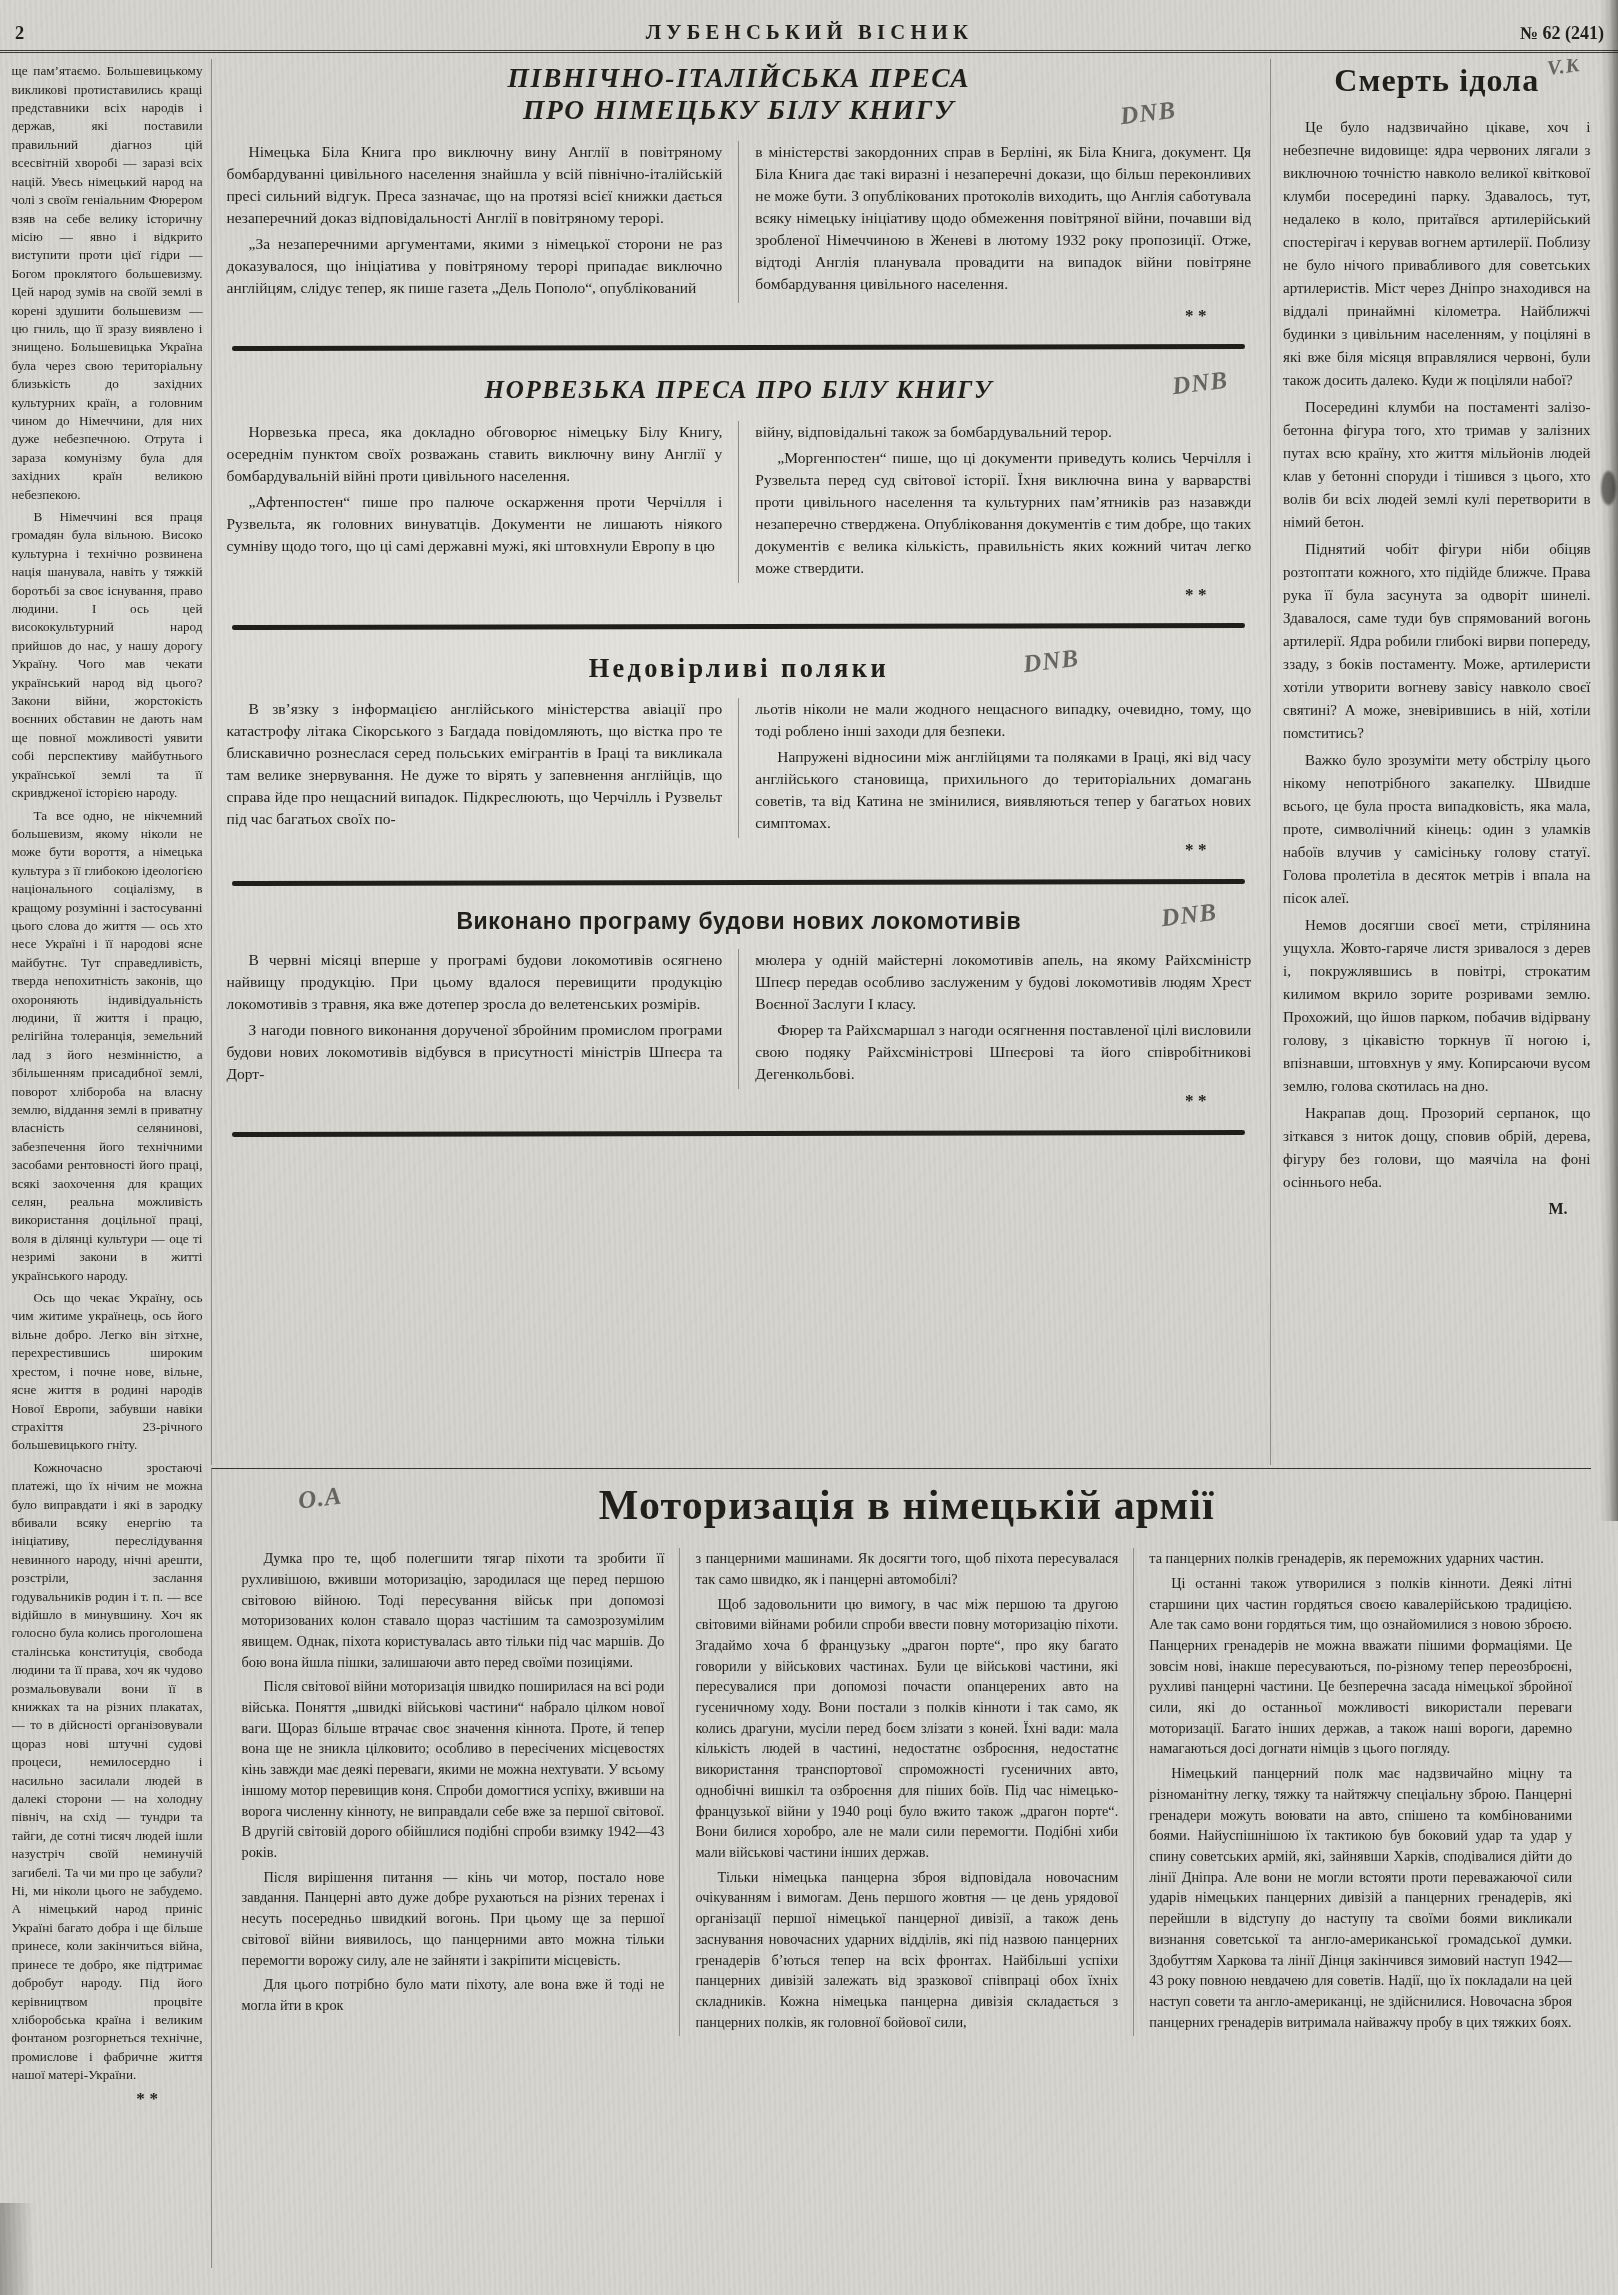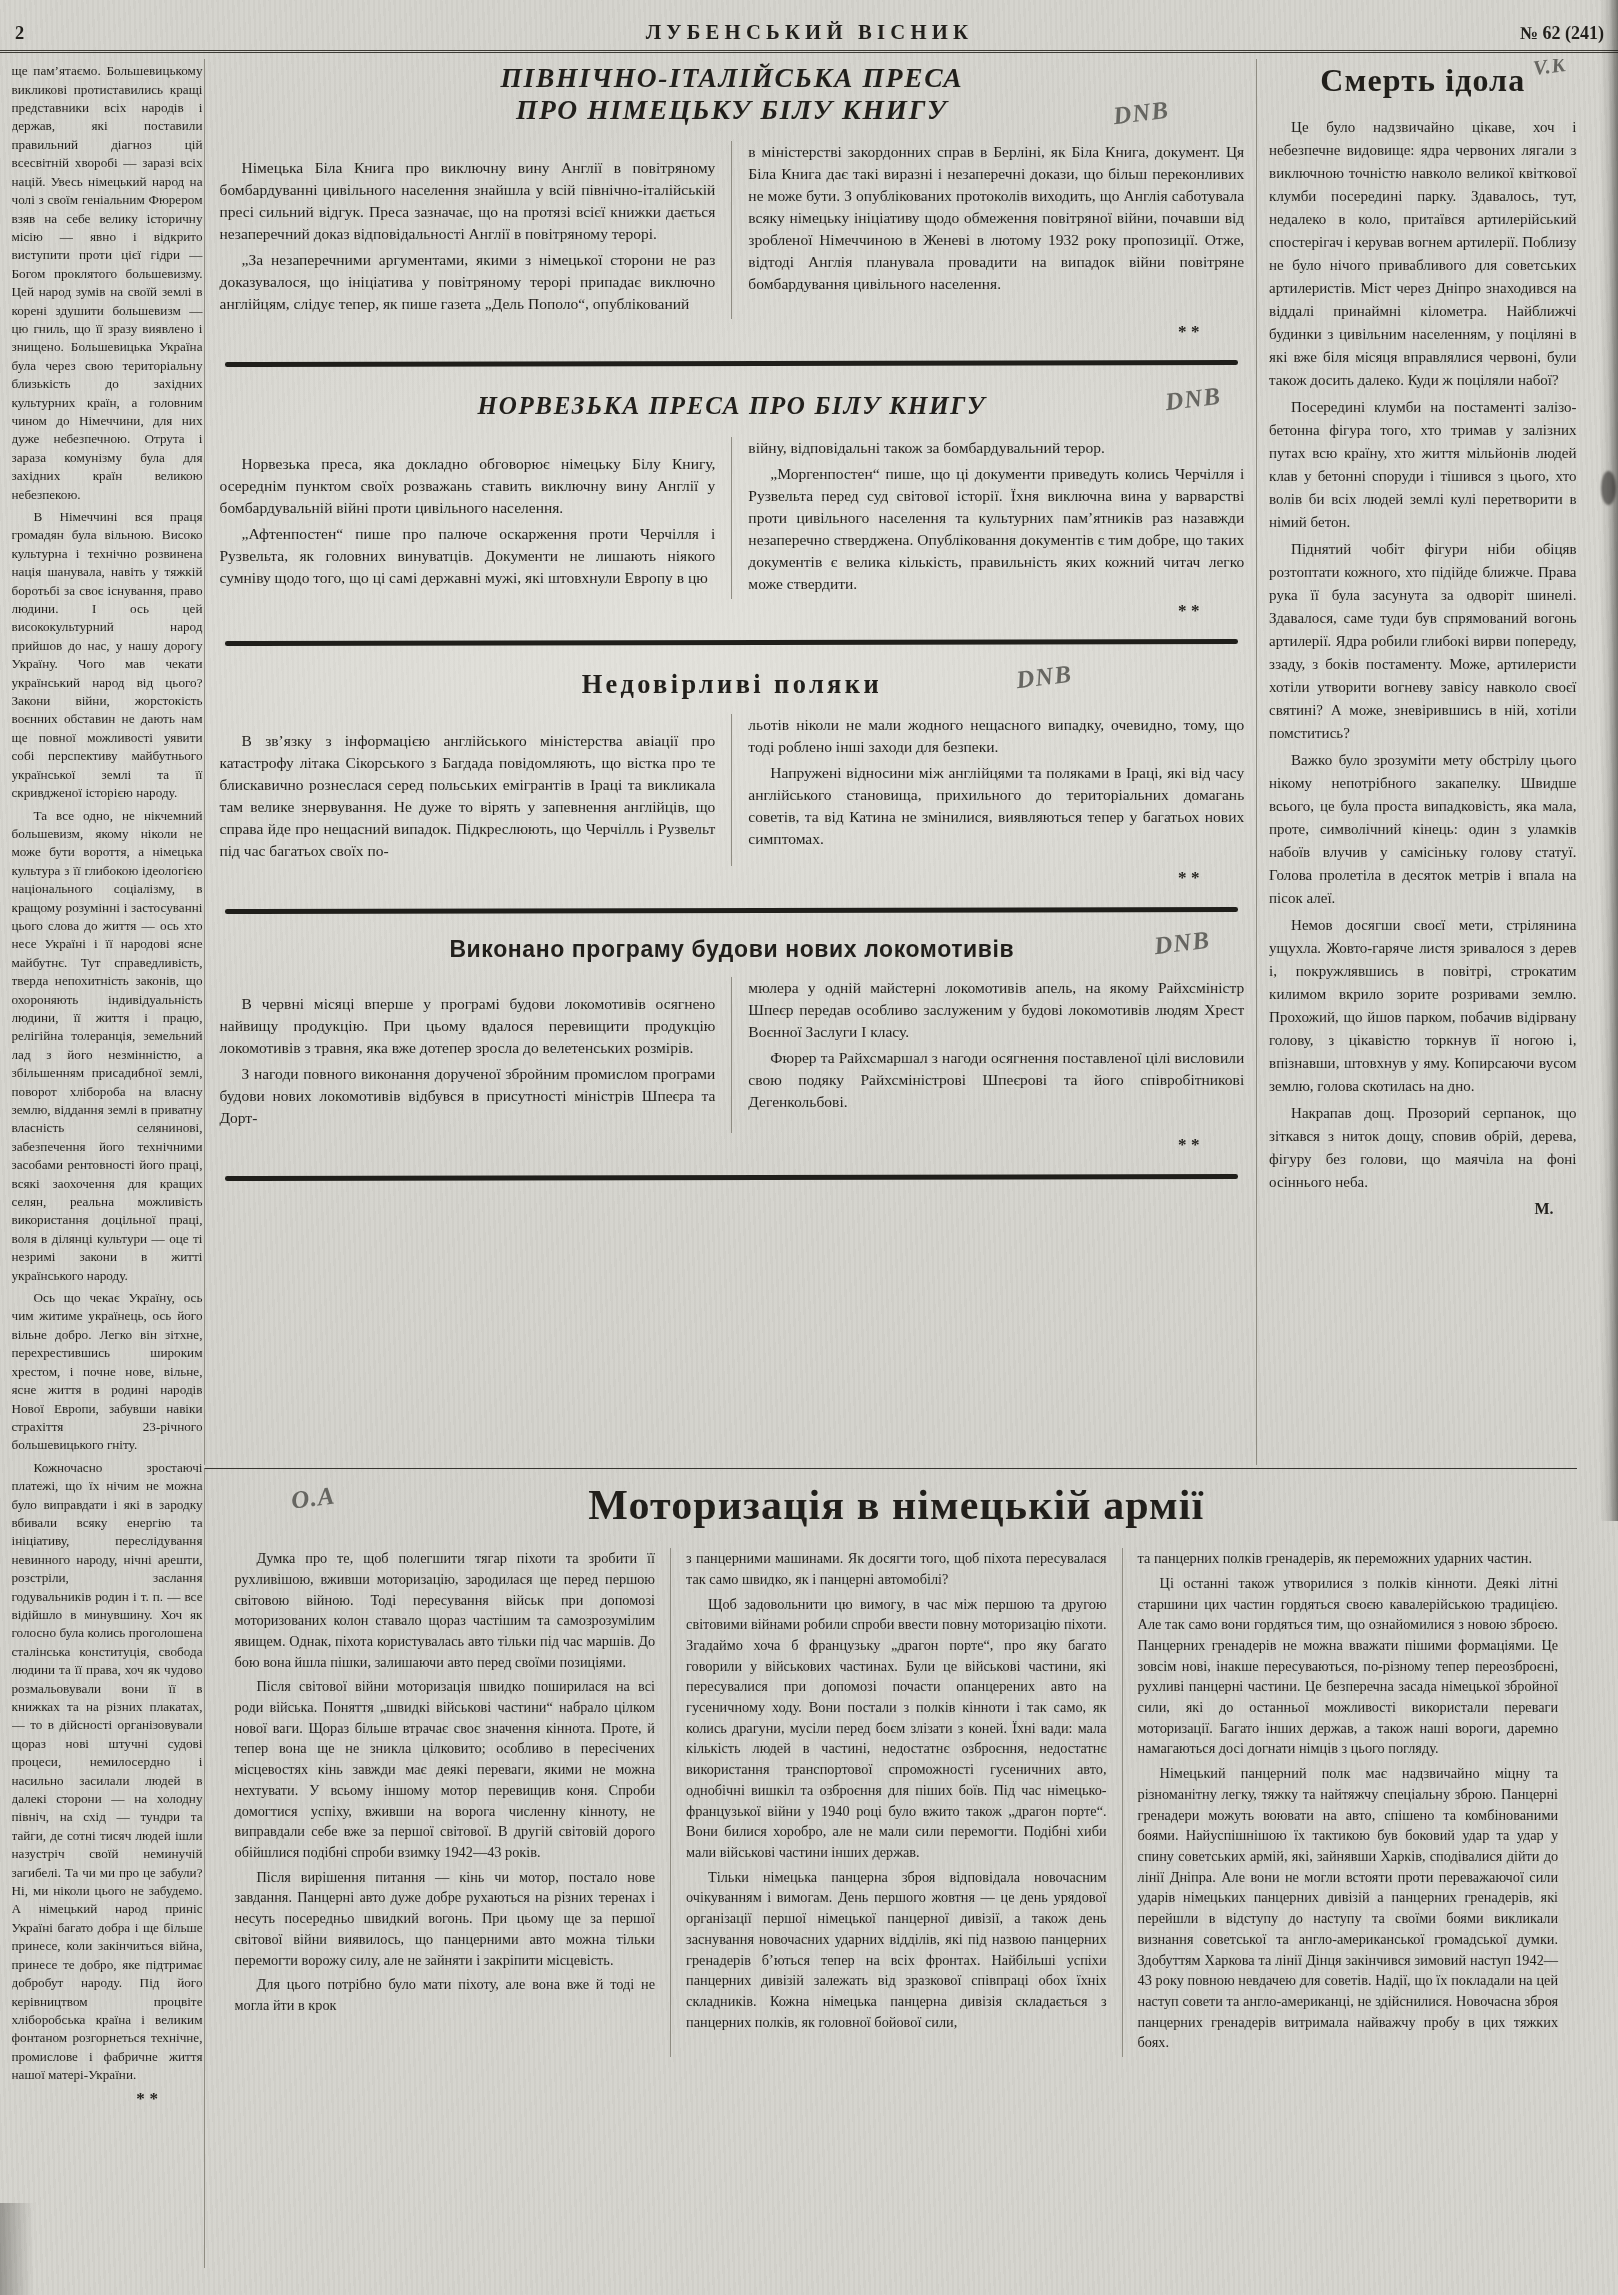--- a/index.html
+++ b/index.html
@@ -26,39 +26,39 @@
     padding:9.2px 15px 5.7px;border-bottom:1.1px solid #3c3a34;position:relative;}
   .masthead-bar::after{content:"";position:absolute;left:0;right:0;bottom:-2.9px;border-bottom:0.6px solid #3c3a34;}
   .pgnum{font-size:18.4px;font-weight:bold;width:126px;}
   .masthead-title{font-size:20.7px;font-weight:bold;letter-spacing:5.2px;text-align:center;flex:1;margin-top:12px;}
   .issue{font-size:18px;font-weight:bold;width:126px;text-align:right;}
 
   
   .body-grid{display:grid;
     grid-template-columns:191px 1051px 321px;
     grid-template-rows:1406px 803px;
-    column-gap:1px;
+    column-gap:8px;
     padding:8px 10.3px 0 11.5px;}
 
   
   .copy p{margin:0 0 4px;text-align:justify;text-indent:22px;}
   .cont p:first-child{text-indent:0;}
   .endmark{text-align:right;font-size:17px;font-weight:bold;letter-spacing:4.6px;padding-right:40px;margin-top:2.3px;}
 
   
   .editorial{grid-column:1;grid-row:1/3;overflow:hidden;padding-top:3.4px;}
   .editorial .copy{font-size:13.2px;line-height:18.4px;}
 
   
   .center-top{grid-column:2;grid-row:1;overflow:hidden;
     border-left:0.6px solid #8f8c82;padding:0 10.3px 0 15px;}
   .center-copy{font-size:15.5px;line-height:22px;}
   article{position:relative;margin-bottom:19.5px;}
   .two-col{display:flex;}
-  .two-col .colA{flex:1;padding-right:16px;margin-top:16px;}
+  .two-col .colA{flex:1;padding-right:16px;}
   .two-col .colB{flex:1;border-left:0.6px solid #8f8c82;padding-left:16px;}
   h2.caps-title{font-size:27.5px;line-height:32px;font-weight:bold;text-align:center;
     letter-spacing:1.7px;margin:3.4px 0 15px;font-style:italic;}
   h2.one-line{font-size:25px;margin-top:8px;}
   h2.mixed-title{font-size:26.4px;font-weight:bold;text-align:center;letter-spacing:3.4px;margin:2.3px 0 13.8px;}
   h2.slab-title{font-family:"Liberation Sans",sans-serif;font-size:23px;font-weight:bold;
     text-align:center;letter-spacing:0.6px;margin:2.3px 0 13.8px;}
   .heavy-rule{height:4.6px;background:#1f1e1a;border-radius:2.3px;margin:5.7px 5.7px 24px;
     transform:rotate(-0.12deg);}
 

